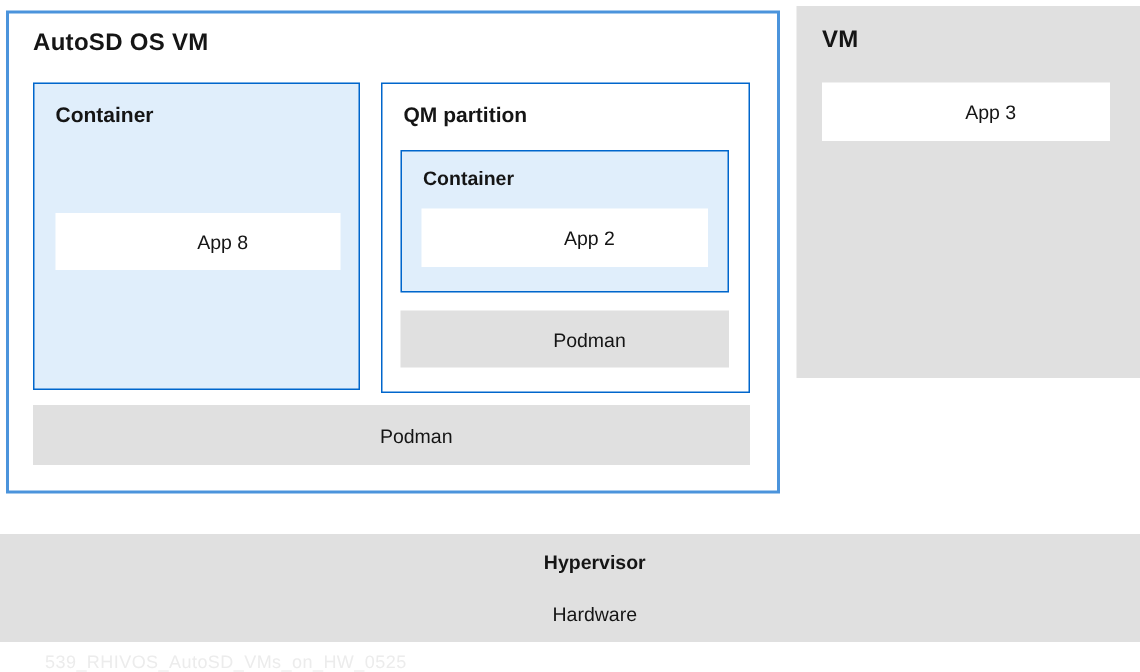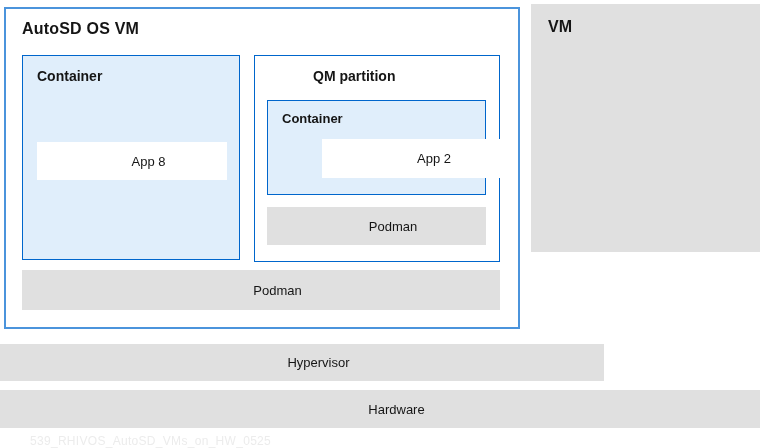--- a/index.html
+++ b/index.html
@@ -47,37 +47,36 @@
   }
 
   
   .qm {
     left: 248px; top: 46px; width: 246px; height: 207px;
     background: #ffffff;
     border: 1.5px solid var(--border-inner, #0066CC);
   }
   .qm-title {
     position: absolute; left: 14px; top: 12px;
-    font-size: 14px; font-weight: 700; margin-left: 44px;
+    font-size: 14px; font-weight: 700;
   }
   .container2 {
     left: 12px; top: 44px; width: 219px; height: 95px;
     background: var(--fill-light-blue, #E0EEFB);
     border: 1.5px solid var(--border-inner, #0066CC);
   }
   .container2-title {
     position: absolute; left: 14px; top: 10px;
     font-size: 13px; font-weight: 700;
   }
   .app2 {
     left: 13px; top: 38px; width: 191px; height: 39px;
     background: #ffffff;
     display: flex; align-items: center; justify-content: center;
     font-size: 13px;
-    margin-left: 41px;
   }
   .qm-podman {
     left: 12px; top: 151px; width: 219px; height: 38px;
     background: var(--fill-gray, #E0E0E0);
     display: flex; align-items: center; justify-content: center;
     font-size: 13px;
   }
 
   
   .podman {
@@ -98,24 +97,24 @@
   }
   .app3 {
     left: 17px; top: 51px; width: 192px; height: 39px;
     background: #ffffff;
     display: flex; align-items: center; justify-content: center;
     font-size: 13px;
   }
 
   
   .hypervisor {
-    left: 0; top: 344px; width: 604px; height: 37px;
+    left: 0; top: 356px; width: 760px; height: 37px;
     background: var(--fill-gray, #E0E0E0);
     display: flex; align-items: center; justify-content: center;
-    font-size: 13px; font-weight: 400;
+    font-size: 13px; font-weight: 700;
   }
   .hardware {
     left: 0; top: 390px; width: 760px; height: 38px;
     background: var(--fill-gray, #E0E0E0);
     display: flex; align-items: center; justify-content: center;
     font-size: 13px; font-weight: 500;
   }
 
   
   .watermark {
@@ -148,20 +147,21 @@
       </div>
 
       <div class="box qm-podman">Podman</div>
     </div>
 
     <div class="box podman">Podman</div>
   </div>
 
   <div class="box vm">
     <div class="vm-title">VM</div>
+    <div class="box app3">App 3</div>
   </div>
 
   <div class="box hypervisor">Hypervisor</div>
 
   <div class="box hardware">Hardware</div>
 
   <div class="watermark">539_RHIVOS_AutoSD_VMs_on_HW_0525</div>
 
 </div>
 

